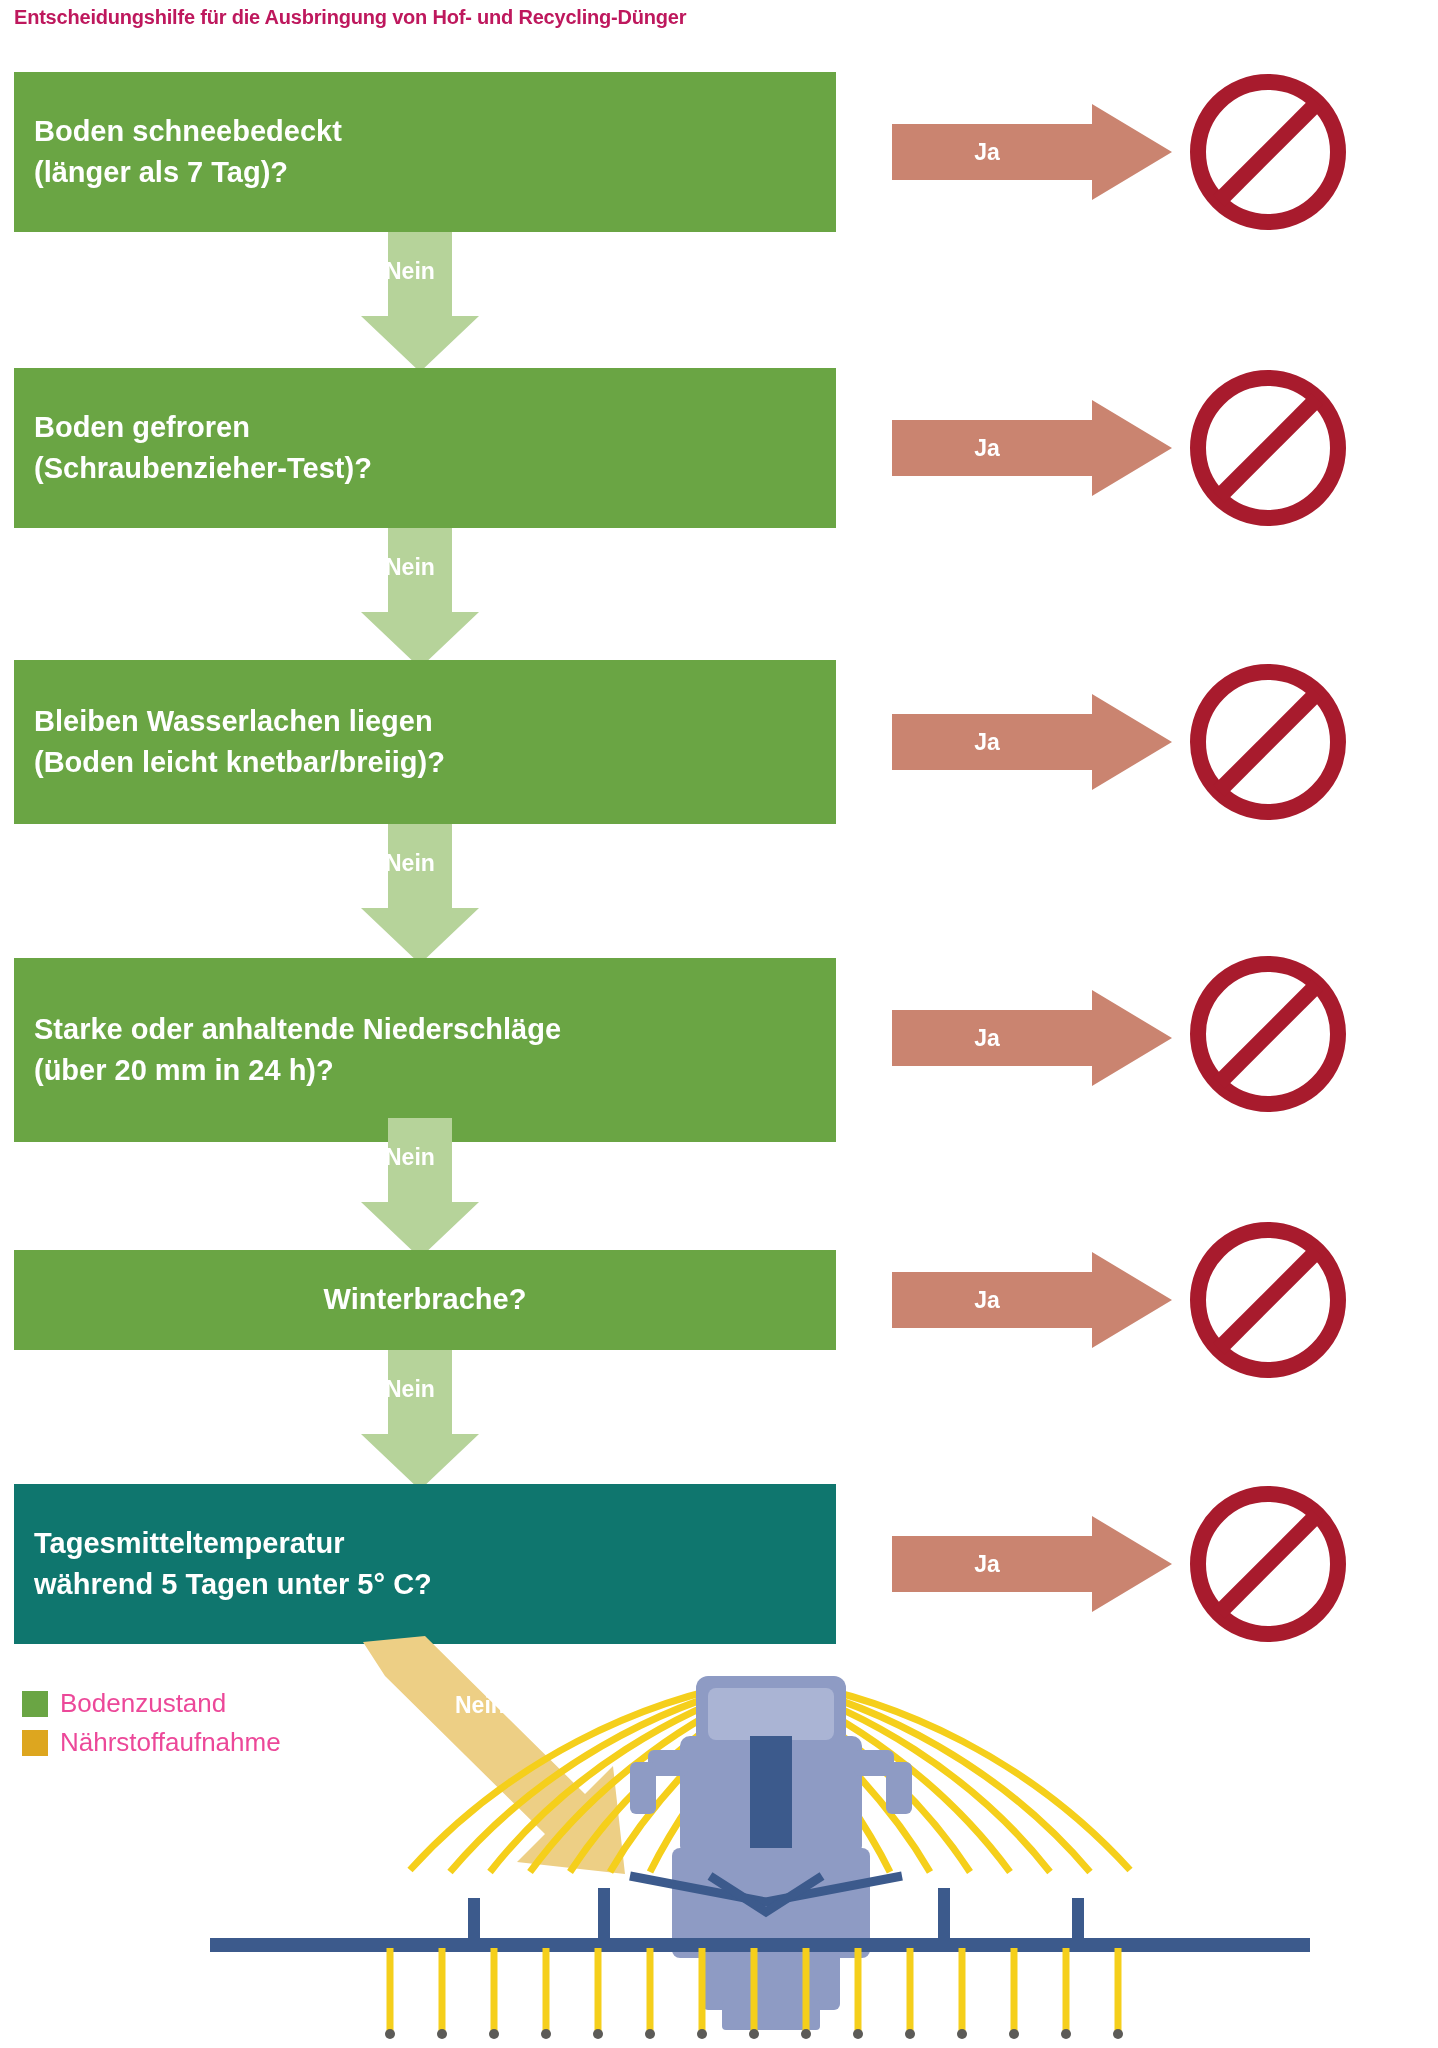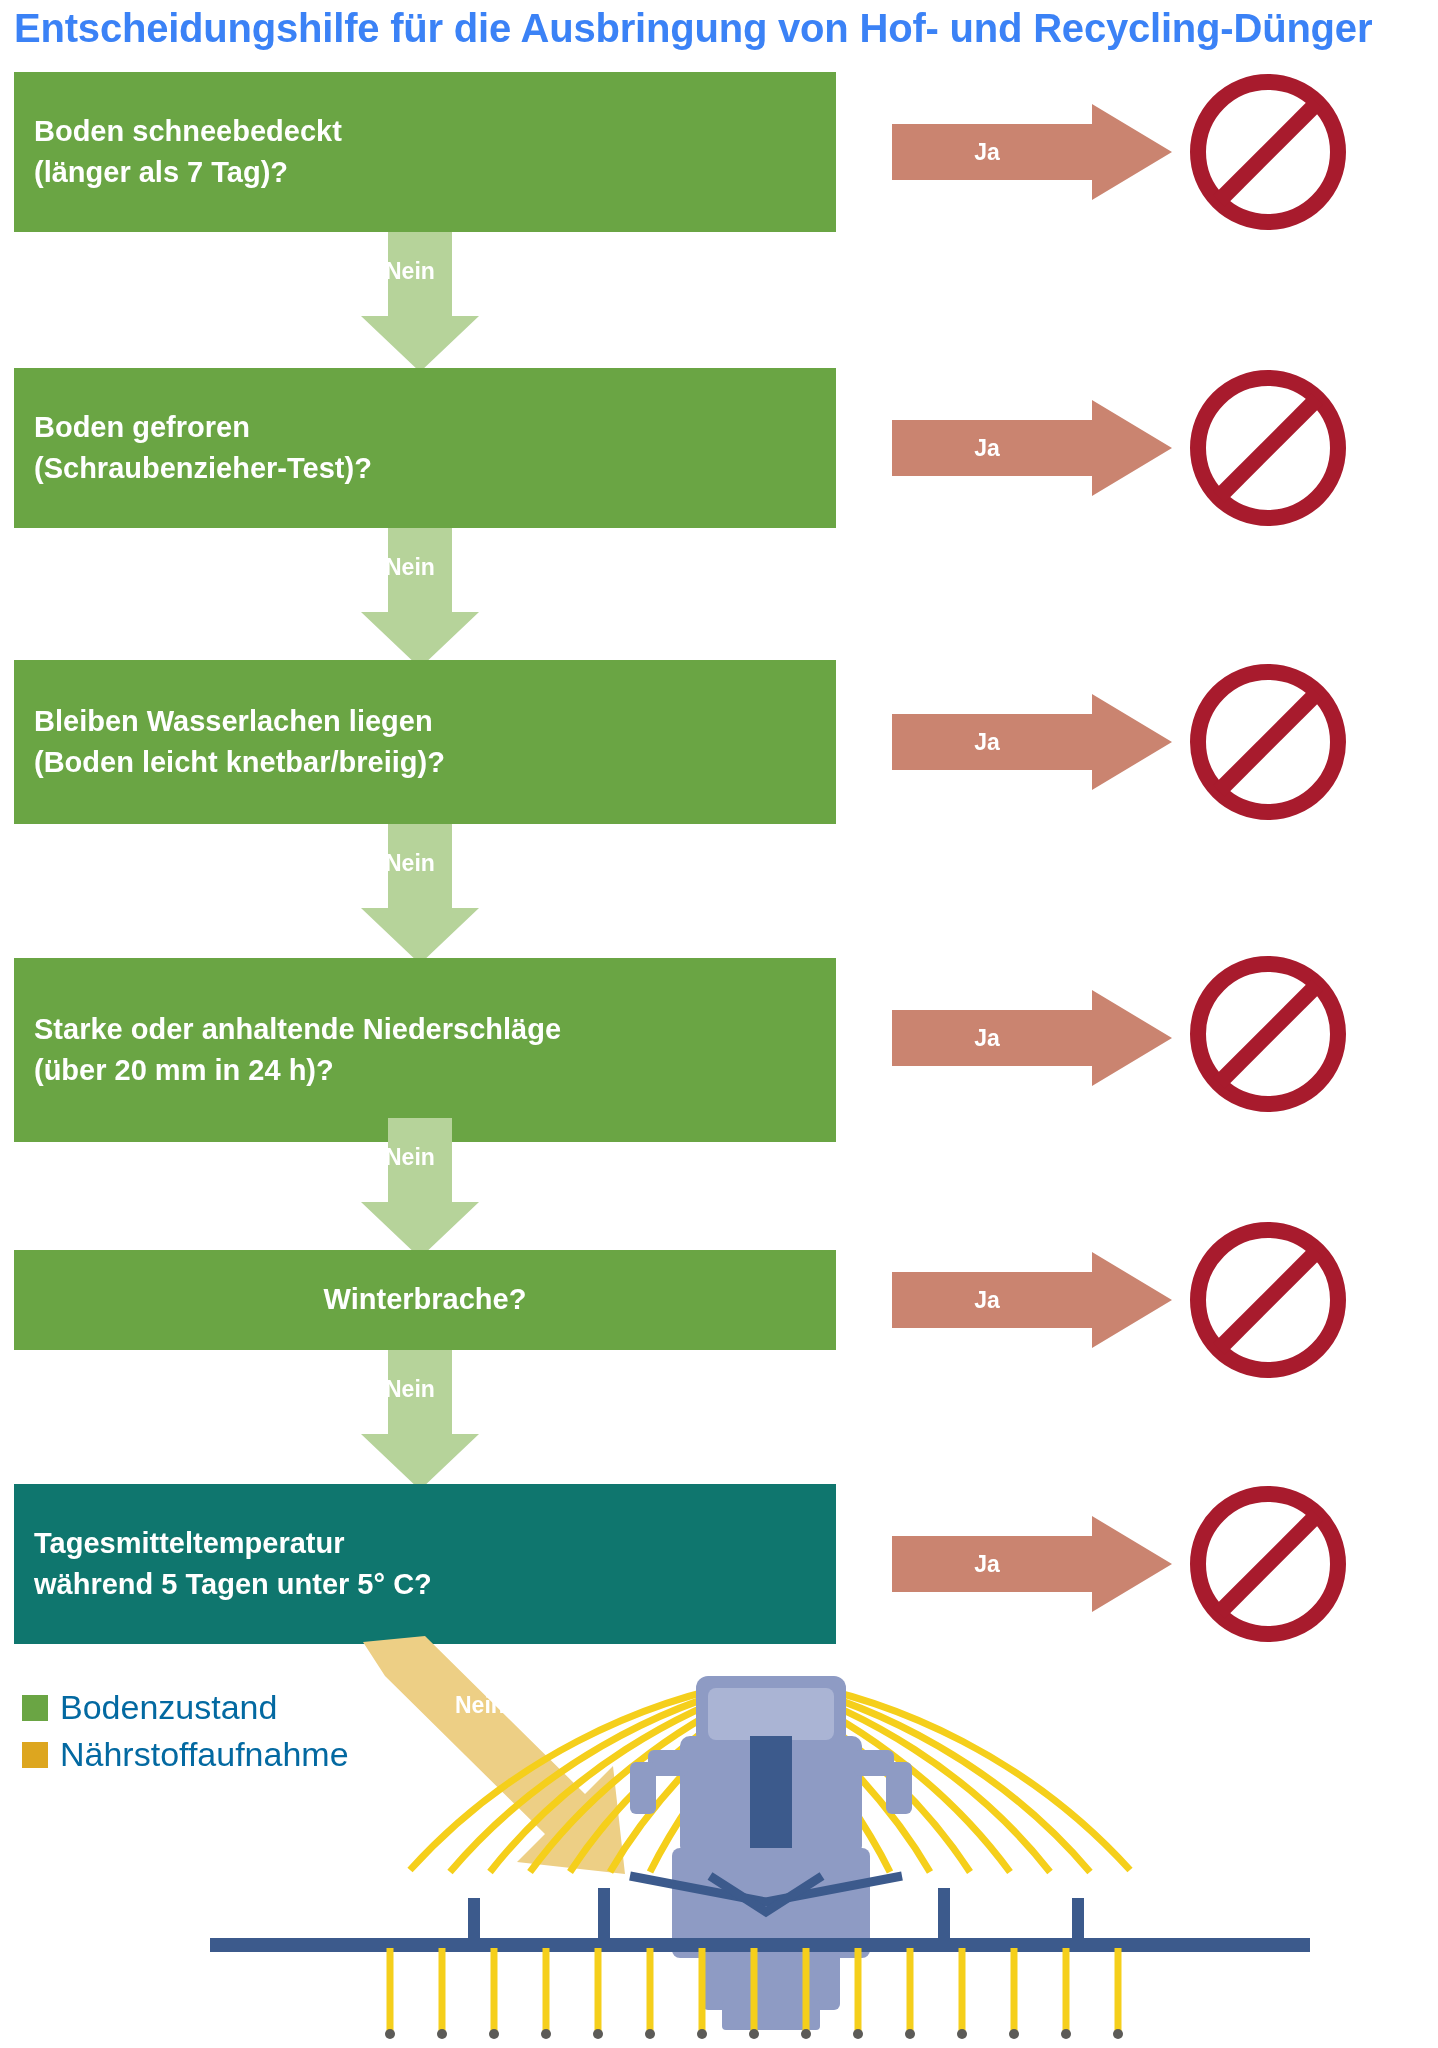--- a/index.html
+++ b/index.html
@@ -12,23 +12,23 @@
     height: 2048px;
     position: relative;
     font-family: "Liberation Sans", sans-serif;
     overflow: hidden;
   }
   #page-title {
     position: absolute;
     left: 14px;
     top: 6px;
     width: 1410px;
-    font-size: 40px;
-    font-weight: bold;
-    color: #3b82f6;
+    font-size: 20px;
+    font-weight: bold;
+    color: #be185d;
     letter-spacing: -0.2px;
     white-space: nowrap;
   }
   .qbox {
     position: absolute;
     left: 14px;
     width: 822px;
     box-sizing: border-box;
     padding: 0 20px;
     display: flex;
@@ -115,22 +115,22 @@
     align-items: center;
     margin-bottom: 8px;
   }
   .legend-swatch {
     width: 26px;
     height: 26px;
     margin-right: 12px;
     flex: none;
   }
   .legend-text {
-    font-size: 34px;
-    color: #0369a1;
+    font-size: 26px;
+    color: #ec4899;
   }
 
   #machine {
     position: absolute;
     left: 210px;
     top: 1640px;
     width: 1100px;
     height: 400px;
   }
 </style>

